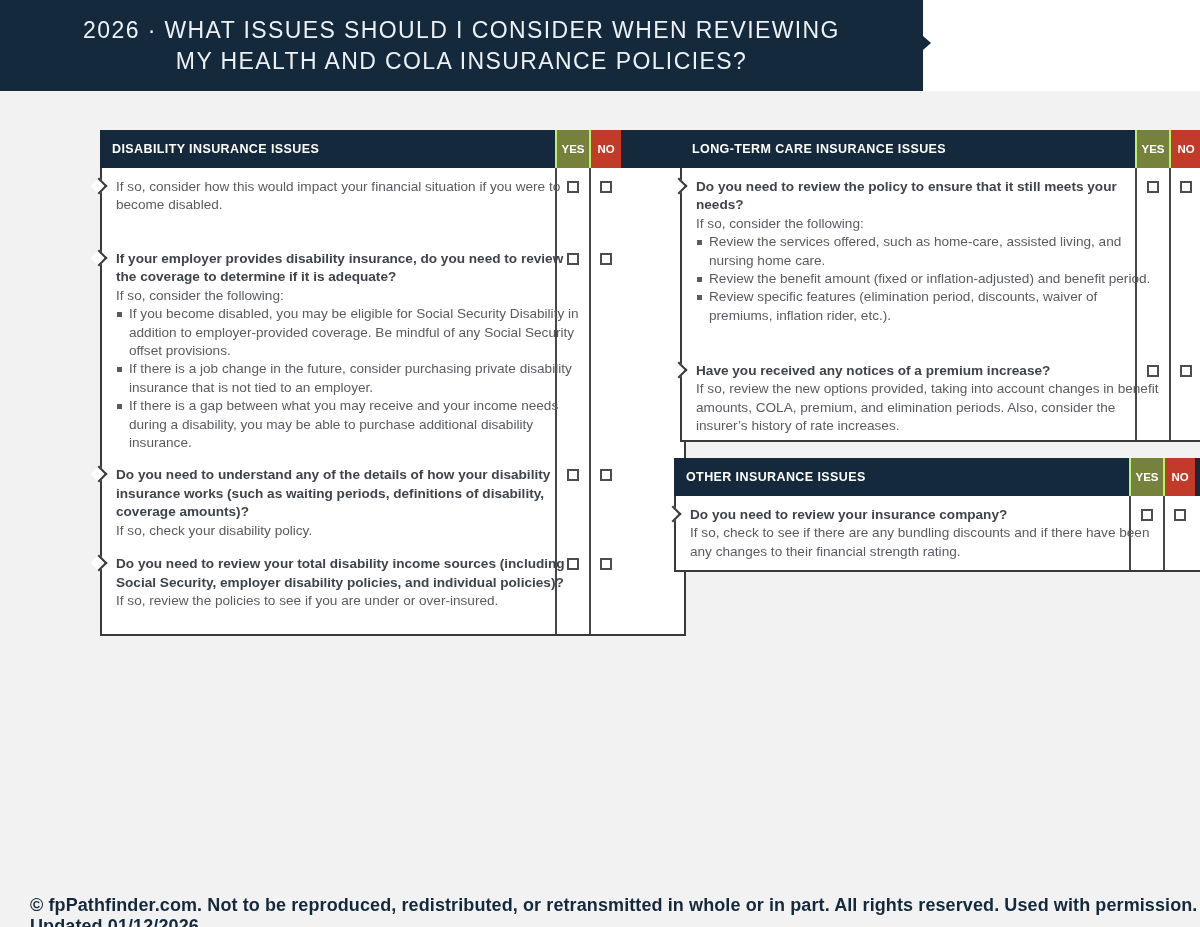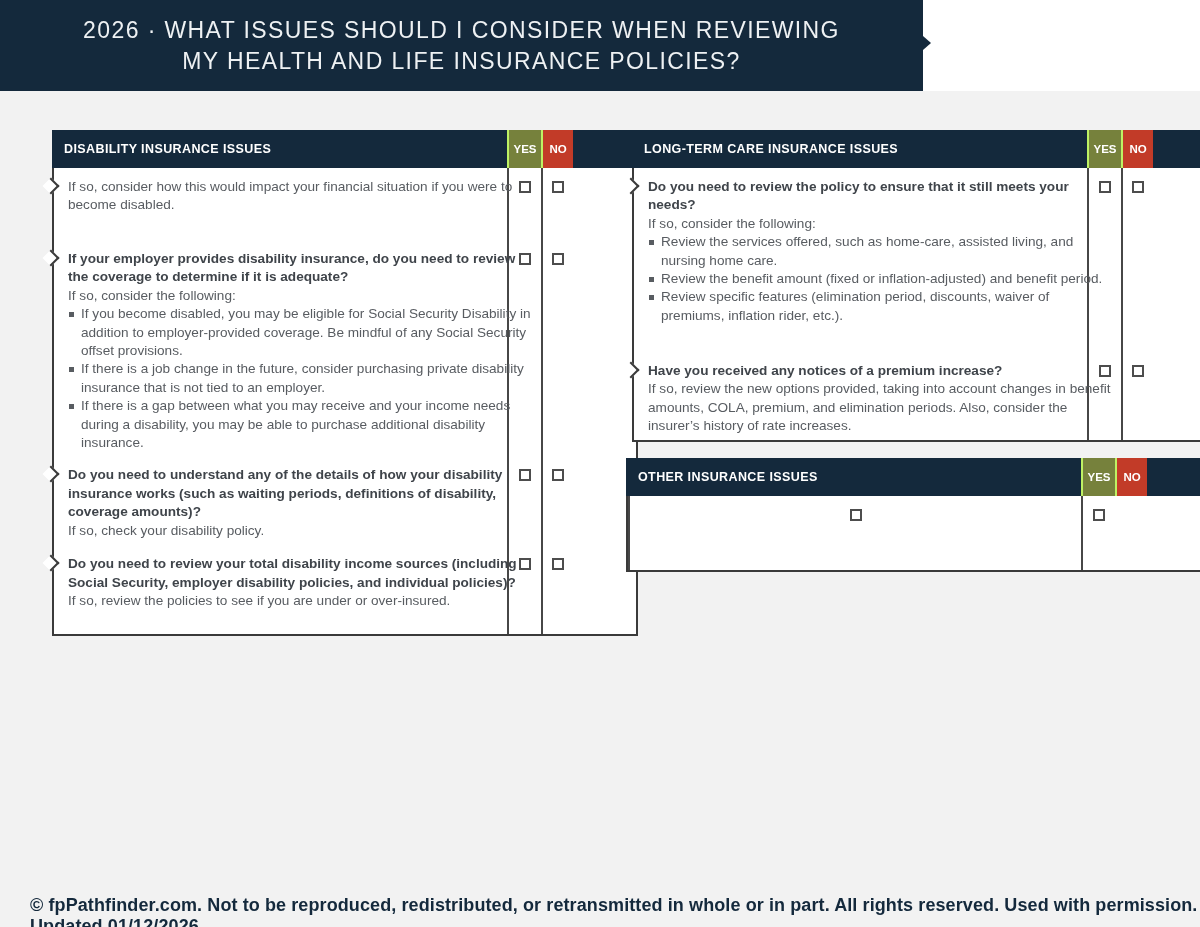--- a/index.html
+++ b/index.html
@@ -8,21 +8,21 @@
 
   
   .top-strip { position:absolute; left:0; top:0; width:1200px; height:91px; background:#ffffff; }
   .banner { position:absolute; left:0; top:0; width:923px; height:91px; background:#14293c;
             display:flex; flex-direction:column; align-items:center; justify-content:center; }
   .banner-line { color:#eef1f3; font-size:23px; line-height:31px; letter-spacing:1.4px; font-weight:400; white-space:nowrap; }
   .banner-arrow { position:absolute; left:923px; top:36px; width:0; height:0;
                   border-top:7px solid transparent; border-bottom:7px solid transparent; border-left:8px solid #14293c; }
 
   
-  .panel { position:absolute; width:586px; }
+  .panel { position:absolute; width:586px;margin-left:48px; }
   .panel-header { display:grid; grid-template-columns:455px 34px 32px; height:38px; background:#14293c; }
   .ph-title { color:#ffffff; font-size:12.5px; font-weight:700; letter-spacing:0.4px; line-height:38px; padding-left:12px; }
   .ph-flag { display:flex; align-items:center; justify-content:center; color:#ffffff;
              font-size:11.5px; font-weight:700; border-left:2px solid #bef264; }
   .ph-yes { background:#76813c; }
   .ph-no  { background:#c23b28; }
 
   .panel-body { background:#ffffff; border:2px solid #3a3a3a; border-top:none; }
   .prow { display:grid; grid-template-columns:453px 34px 32px; }
   .qcell { position:relative; padding:10px 0 4px 14px; }
@@ -54,21 +54,21 @@
 
   
   .footer { position:absolute; left:30px; top:895px; color:#14293c; font-size:18px; font-weight:700; letter-spacing:0.1px; }
 </style>
 </head>
 <body>
 
 <div class="top-strip">
   <div class="banner">
     <div class="banner-line">2026 · WHAT ISSUES SHOULD I CONSIDER WHEN REVIEWING</div>
-    <div class="banner-line">MY HEALTH AND LIFE INSURANCE POLICIES?</div>
+    <div class="banner-line">MY HEALTH AND COLA INSURANCE POLICIES?</div>
   </div>
   <div class="banner-arrow"></div>
 </div>
 
 <div class="panel" id="panel-disability">
   <div class="panel-header">
     <div class="ph-title">DISABILITY INSURANCE ISSUES</div>
     <div class="ph-flag ph-yes">YES</div>
     <div class="ph-flag ph-no">NO</div>
   </div>
@@ -195,20 +195,27 @@
 
 <div class="panel" id="panel-other">
   <div class="panel-header">
     <div class="ph-title">OTHER INSURANCE ISSUES</div>
     <div class="ph-flag ph-yes">YES</div>
     <div class="ph-flag ph-no">NO</div>
   </div>
   <div class="panel-body">
 
     <div class="prow r-74">
+      <div class="qcell">
+        <span class="marker"></span>
+        <div class="qtext">
+          <div class="qbold">Do you need to review your insurance company?</div>
+          <div class="qsub">If so, check to see if there are any bundling discounts and if there have been any changes to their financial strength rating.</div>
+        </div>
+      </div>
       <div class="ycell">
           <span class="checkbox"></span>
         </div>
       <div class="ncell">
           <span class="checkbox"></span>
         </div>
     </div>
 
   </div>
 </div>

